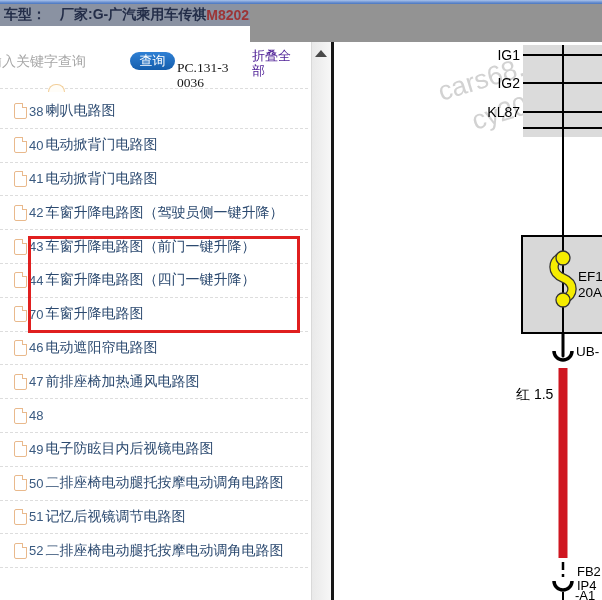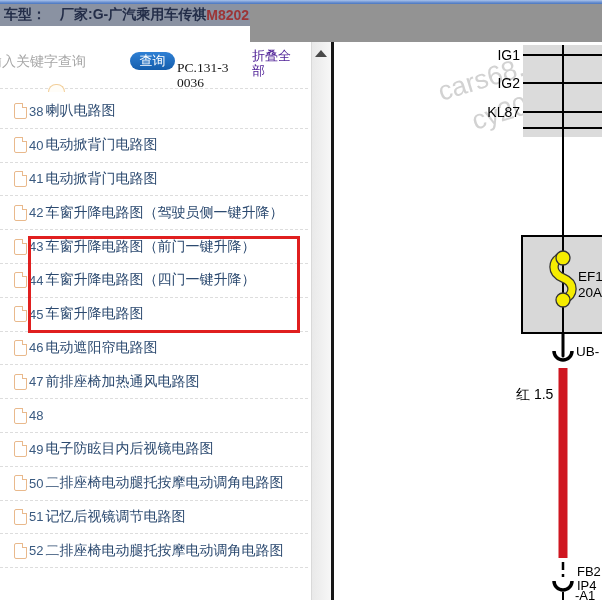--- a/index.html
+++ b/index.html
@@ -95,21 +95,21 @@
         <span class="num">43</span>
         <span class="lbl">车窗升降电路图（前门一键升降）</span>
       </div>
     <div class="row">
         <span class="doc-icon"></span>
         <span class="num">44</span>
         <span class="lbl">车窗升降电路图（四门一键升降）</span>
       </div>
     <div class="row">
         <span class="doc-icon"></span>
-        <span class="num">45</span>
+        <span class="num">70</span>
         <span class="lbl">车窗升降电路图</span>
       </div>
     <div class="row">
         <span class="doc-icon"></span>
         <span class="num">46</span>
         <span class="lbl">电动遮阳帘电路图</span>
       </div>
     <div class="row">
         <span class="doc-icon"></span>
         <span class="num">47</span>

